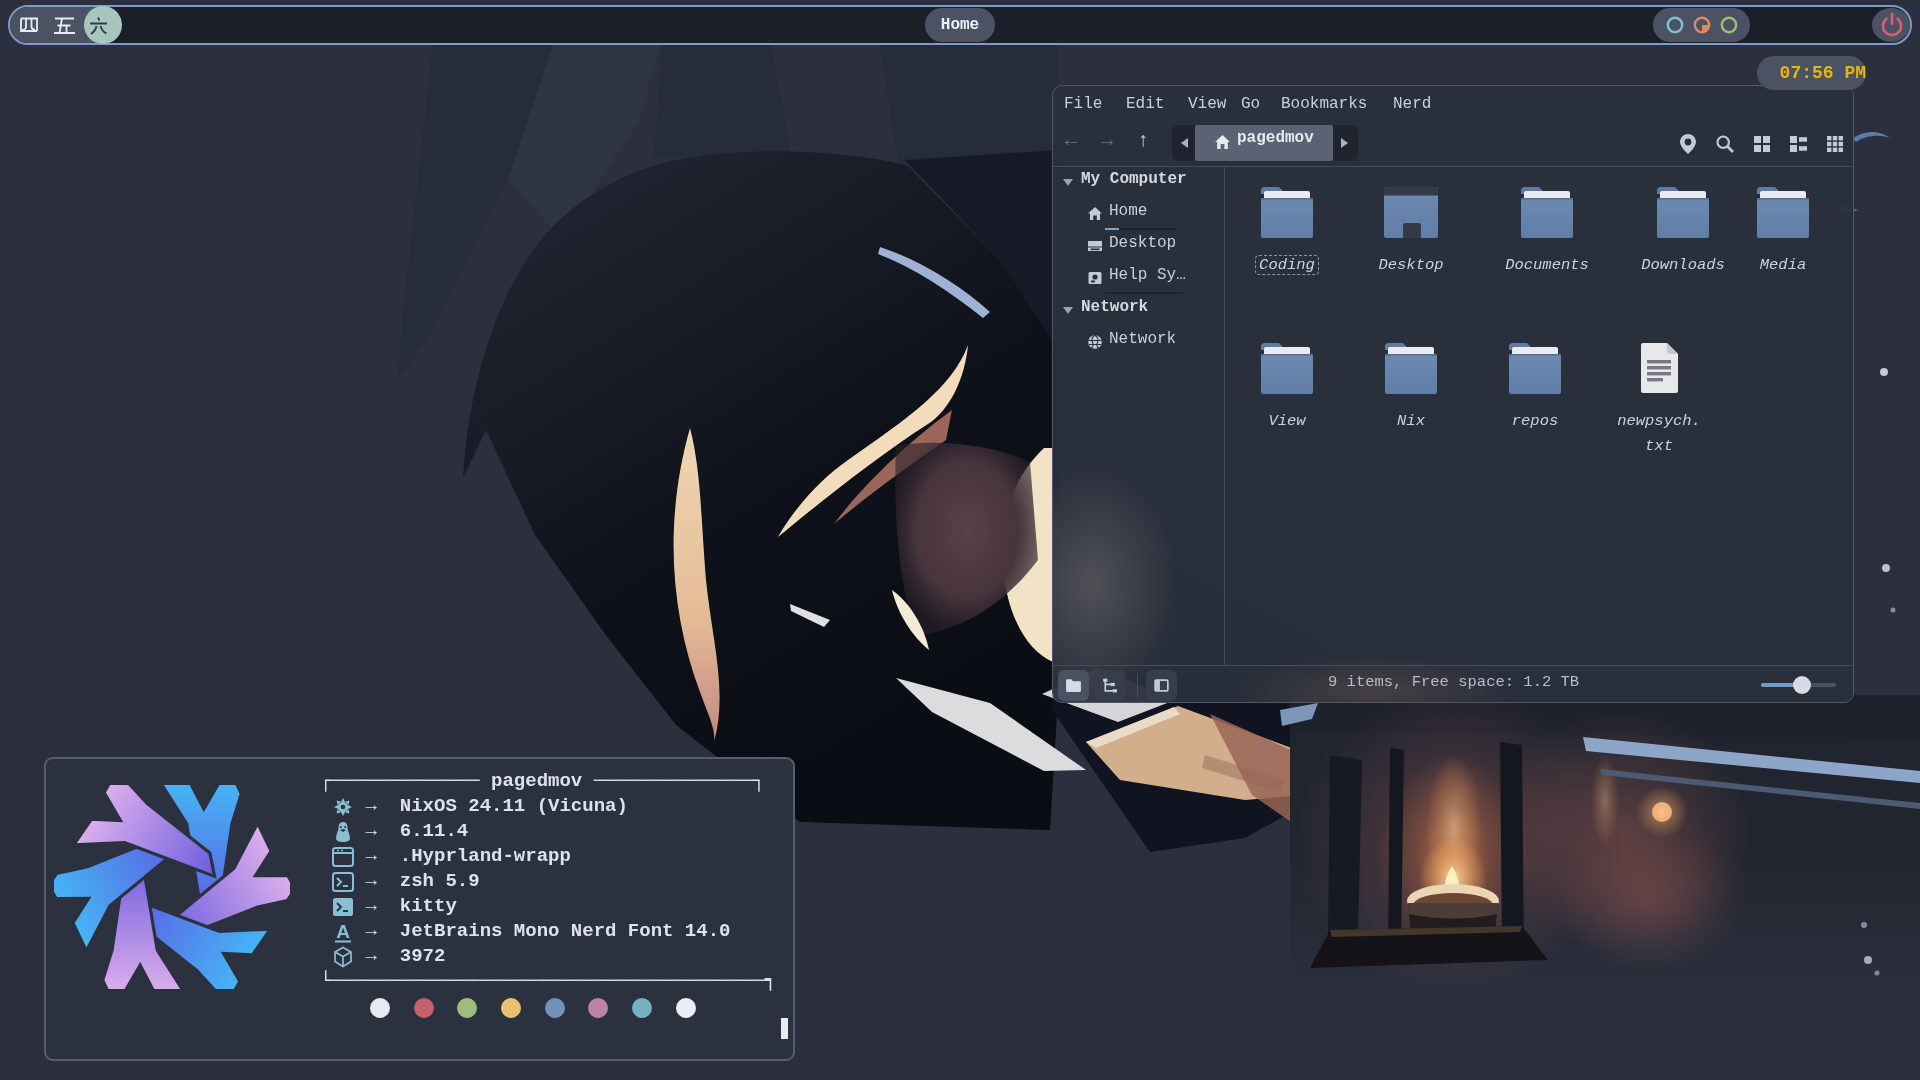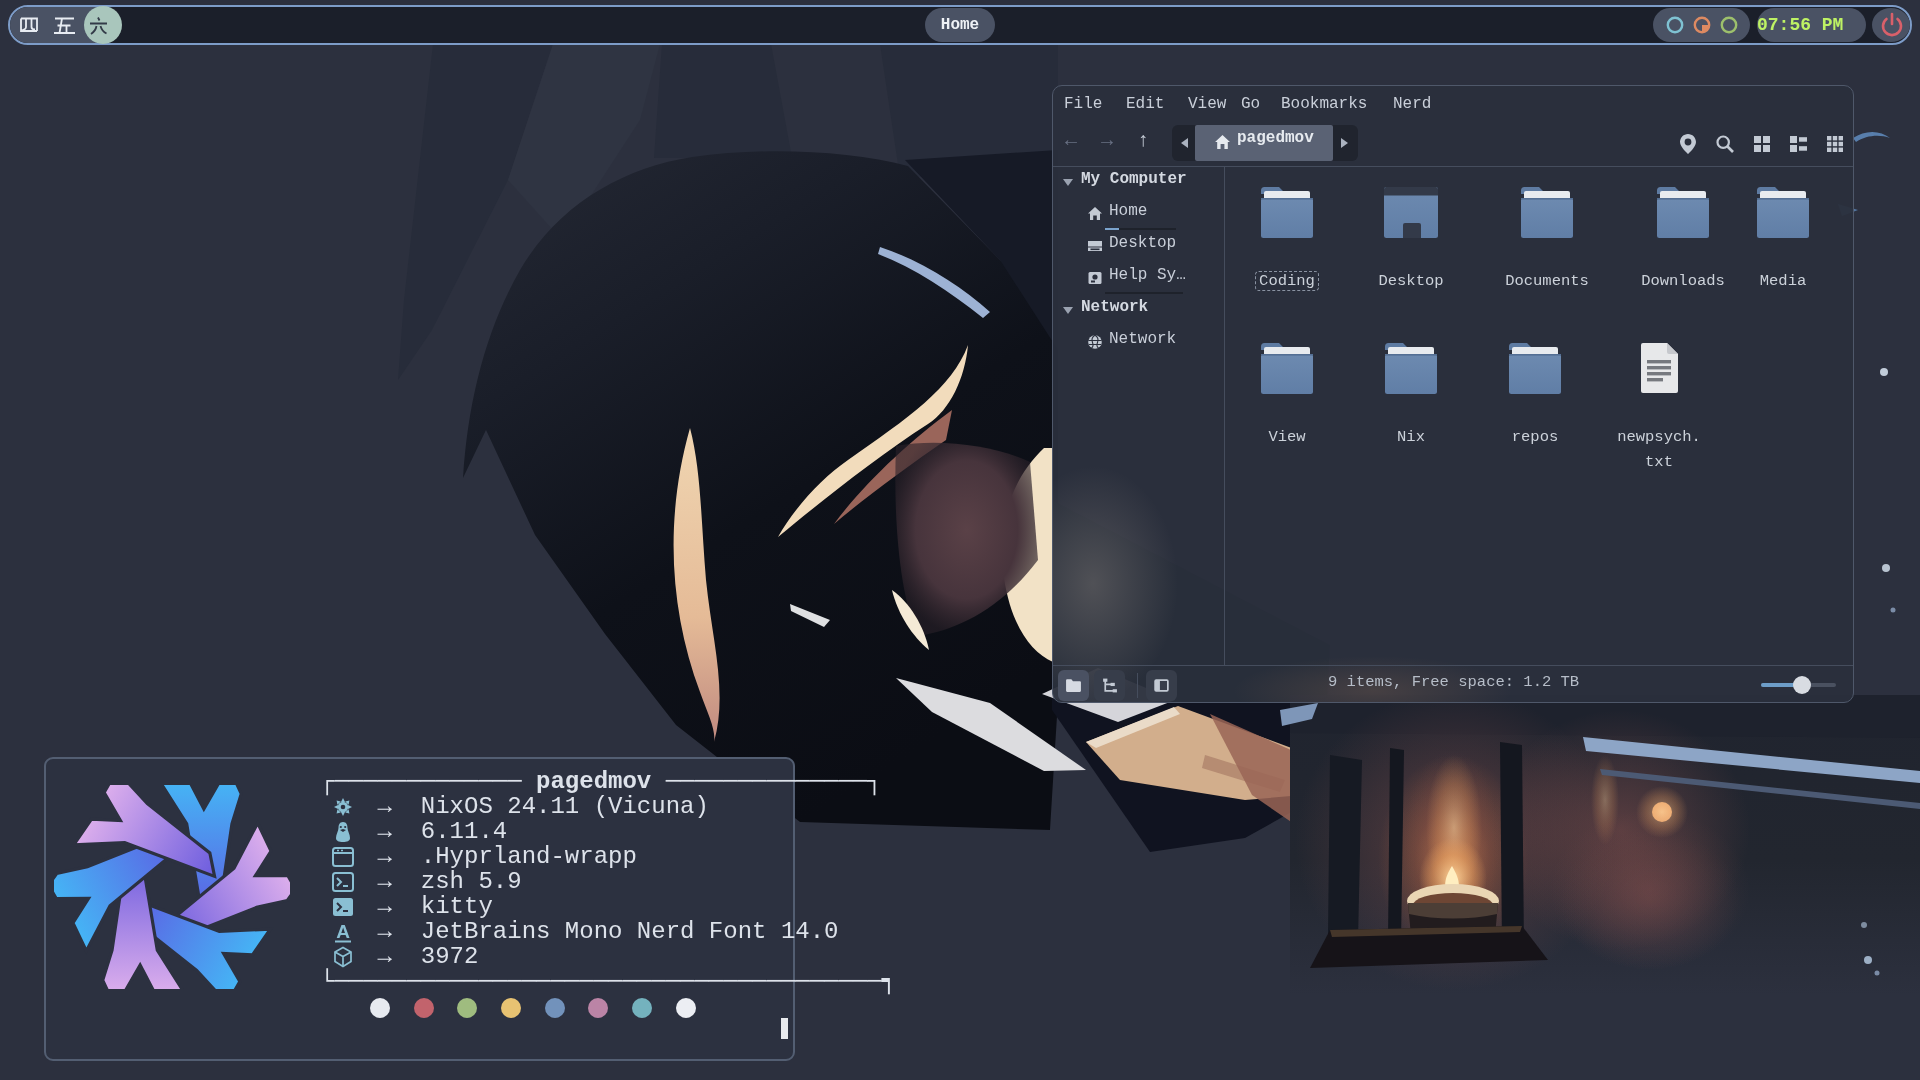--- a/index.html
+++ b/index.html
@@ -11,46 +11,46 @@
   #bar { position:absolute; left:8px; top:5px; width:1904px; height:40px;
          background:#1b1f2a; border:2px solid #7d9cc8; border-radius:21px; z-index:10; }
   #ws { position:absolute; left:0px; top:0px; width:98px; height:36px; background:#4a5264;
         border-radius:18px 0 0 18px; }
   #wscirc { position:absolute; left:74px; top:-1px; width:38px; height:38px; border-radius:50%;
             background:#a9c6bc; }
   .pill { position:absolute; top:1px; height:34px; background:#4a5264; border-radius:17px; }
   #home-pill { left:915px; width:70px; color:#eef1f5; font-weight:bold;
                font-size:16px; line-height:34px; text-align:center; }
   #tray-pill { left:1643px; width:97px; }
-  #clock-pill { left:1747px; width:109px; color:#bef264; font-weight:bold; font-size:18px;
-                line-height:34px; text-align:left; letter-spacing:0px; }
+  #clock-pill { left:1747px; width:109px; color:#eab308; font-weight:bold; font-size:18px;
+                line-height:34px; text-align:right; letter-spacing:0px;margin-top:48px; }
   #power-pill { left:1862px; width:38px; border-radius:50%/50%; }
 
   
   #fm { position:absolute; left:1052px; top:85px; width:802px; height:618px; z-index:5;
         background:rgba(42,47,60,0.95); border:1px solid #4f586a; border-radius:10px;
         color:#c9cfd9; font-size:16px; overflow:hidden; }
   #fm .glow1 { position:absolute; left:-45px; top:380px; width:170px; height:235px; border-radius:50%;
         background:radial-gradient(closest-side, rgba(208,192,176,0.24), rgba(208,192,176,0)); }
   #fm-menu { position:absolute; left:0; top:0; width:100%; height:36px; line-height:36px;text-align:right; }
   #fm-menu span { margin-right:0px; }
   #fm-toolbar { position:absolute; left:0; top:36px; width:100%; height:44px; }
   #fm-sep1 { position:absolute; left:0; top:80px; width:100%; height:1px; background:#454d5d; }
   #fm-side { position:absolute; left:0; top:81px; width:171px; height:498px;text-decoration:underline; }
   #fm-vsep { position:absolute; left:171px; top:81px; width:1px; height:498px; background:#454d5d; }
   #fm-sep2 { position:absolute; left:0; top:579px; width:100%; height:1px; background:#454d5d; }
   #fm-status { position:absolute; left:0; top:580px; width:100%; height:34px; }
   .cell { position:absolute; width:116px; text-align:center; color:#ccd2da; font-size:15.5px; }
-  .cell .lbl { margin-top:26px; line-height:25px; }
+  .cell .lbl { margin-top:10px; line-height:25px;font-style:italic; }
 
   
   #term { position:absolute; left:44px; top:757px; width:751px; height:304px; z-index:5;
           background:#2c3140; border:2px solid #535e72; border-radius:9px; color:#dde2ea;
           font-size:19px; }
-  #term pre { font-family:"Liberation Mono", monospace; font-size:24px; line-height:25px; }
+  #term pre { font-family:"Liberation Mono", monospace; font-size:19px; line-height:25px;font-weight:bold; }
 </style>
 </head>
 <body>
 <svg id="wall" viewBox="0 0 1920 1080" preserveAspectRatio="none">
   <defs>
     <radialGradient id="wglow" cx="50%" cy="50%" r="50%">
       <stop offset="0%" stop-color="#d98d4f" stop-opacity="0.8"></stop>
       <stop offset="50%" stop-color="#a05c3c" stop-opacity="0.4"></stop>
       <stop offset="100%" stop-color="#a05c3c" stop-opacity="0"></stop>
     </radialGradient>

